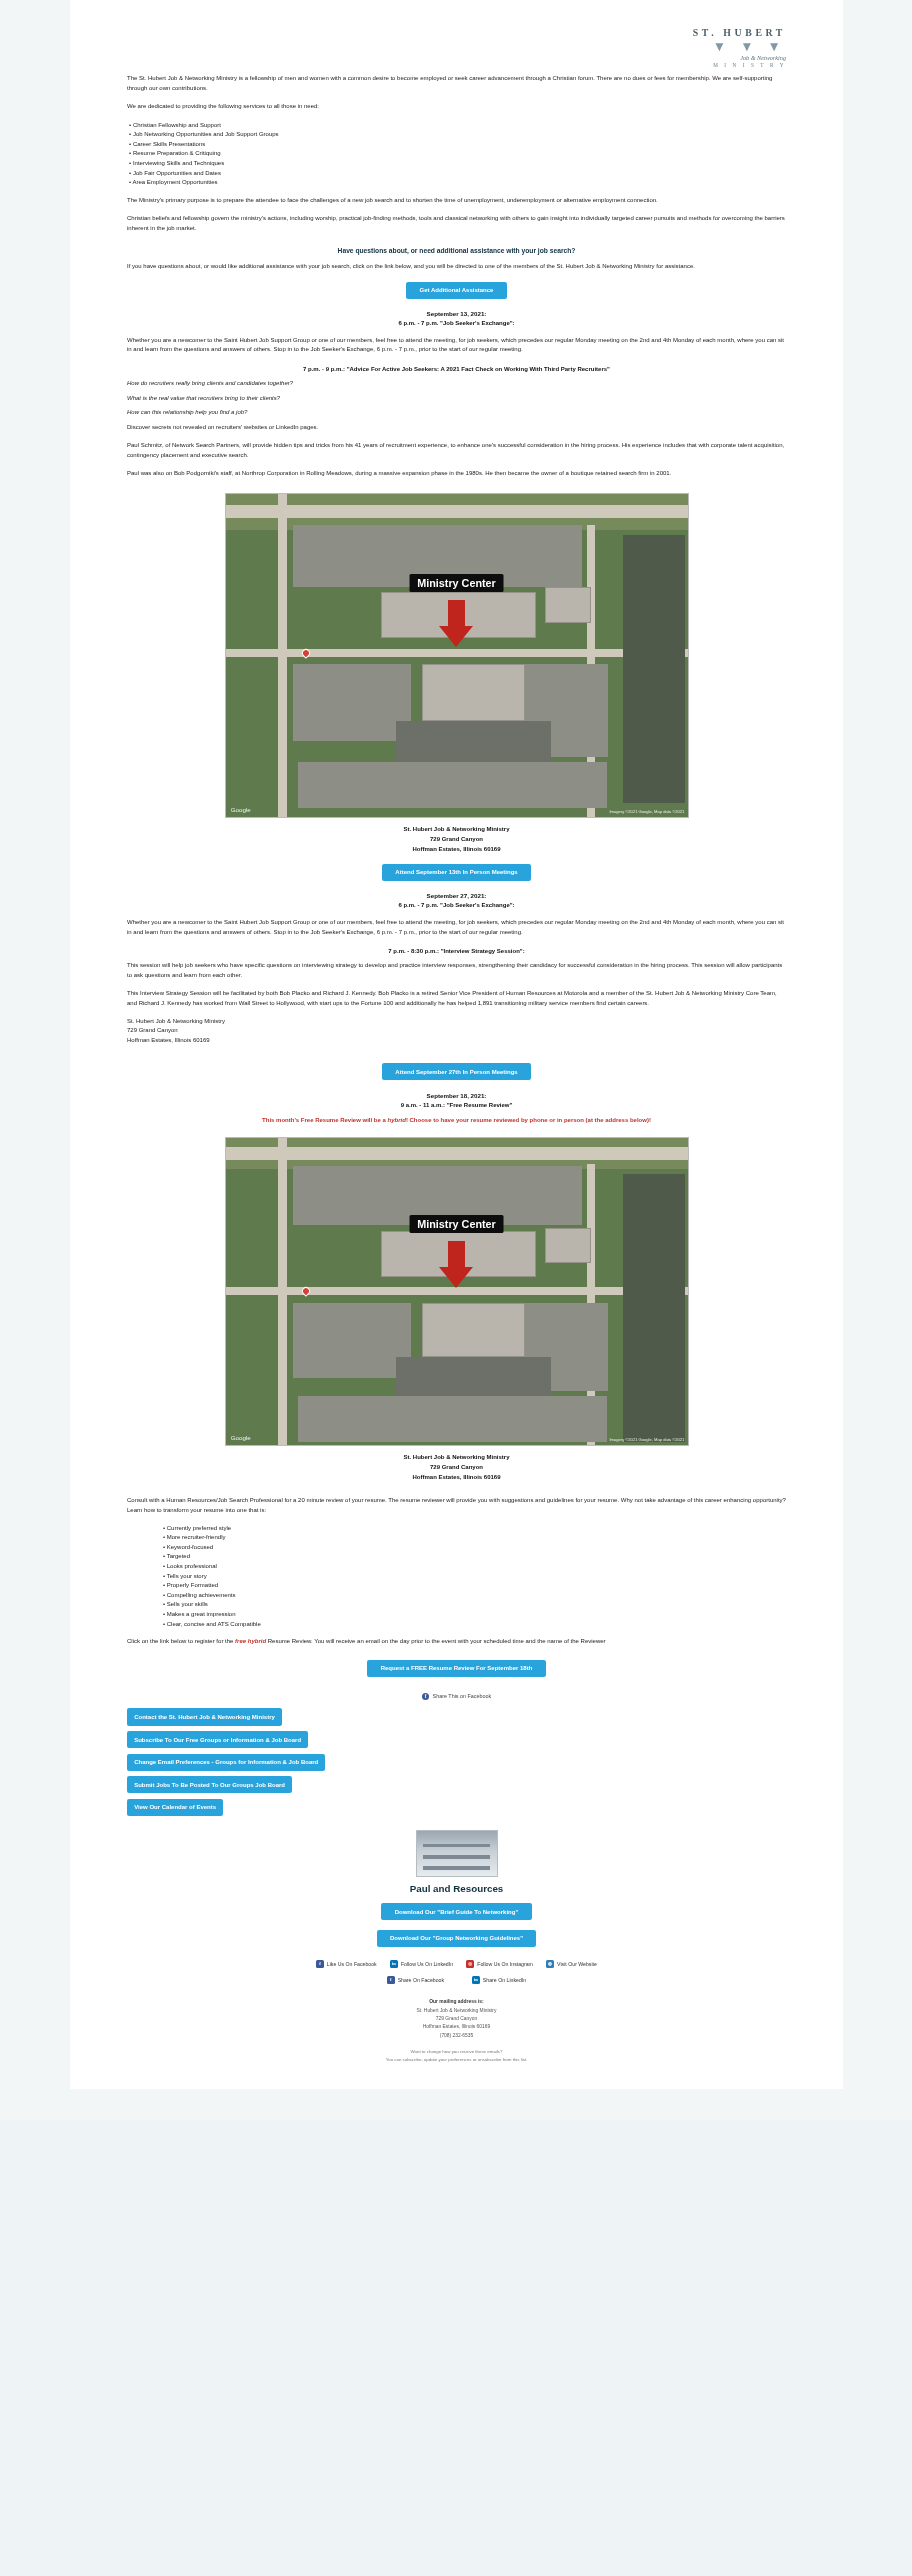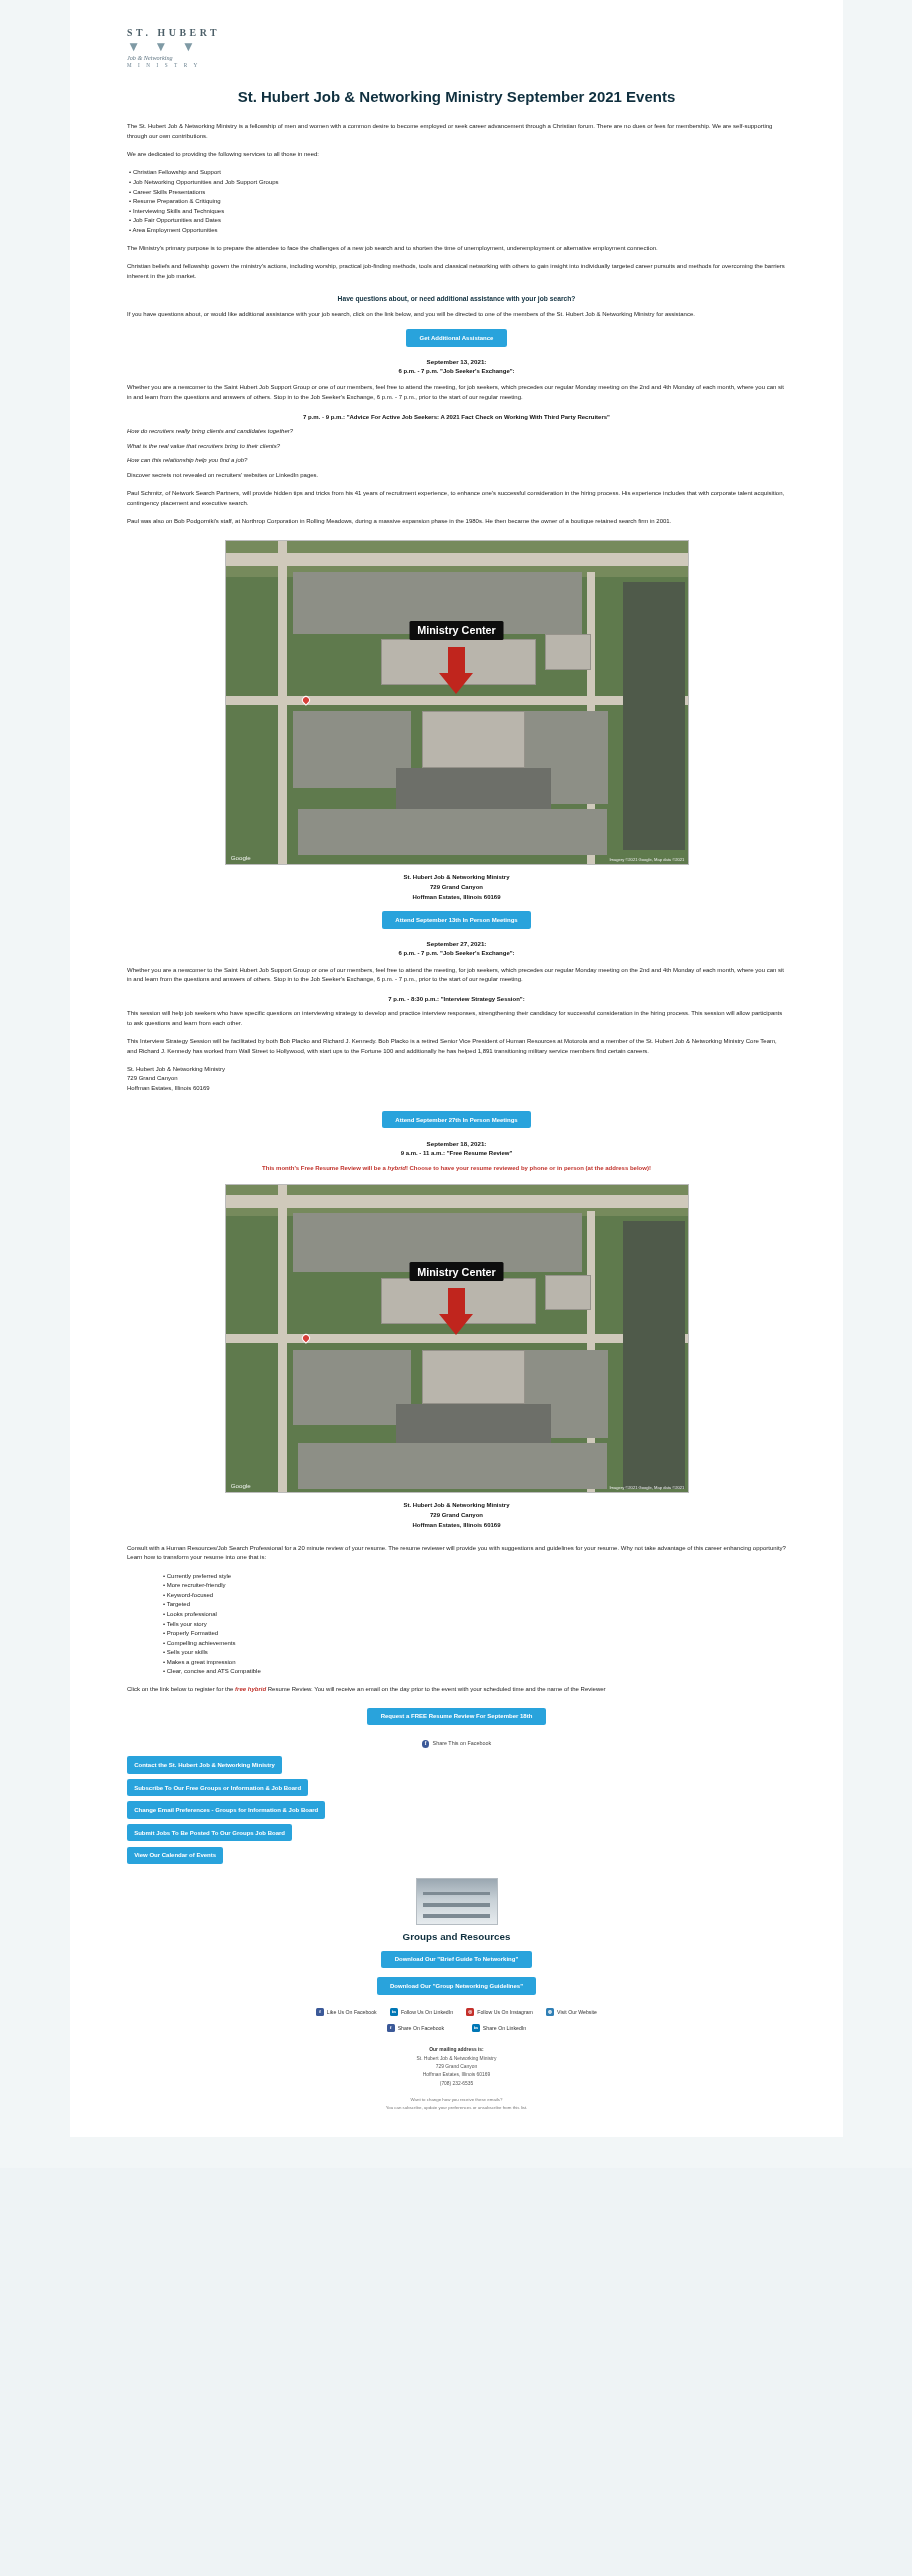--- a/index.html
+++ b/index.html
@@ -18,21 +18,21 @@
     padding: 0 0 31px 0;
   }
   .sheet {
     width: 773px;
     margin: 0 auto;
     background: #ffffff;
     padding: 15.5px 57px 26px 57px;
   }
   
   .logo-wrap {
-    text-align: left;
+    text-align: right;
     padding: 11.3px 0 6.2px 0;
   }
   .logo-title {
     font-size: 9.8px;
     letter-spacing: 3.6px;
     color: #4c5f68;
     font-family: "Liberation Serif", serif;
     font-weight: bold;
   }
   .logo-marks {
@@ -363,21 +363,20 @@
 <div class="page">
   <div class="sheet">
 
     <div class="logo-wrap">
       <div class="logo-title">ST. HUBERT</div>
       <div class="logo-marks">▼ ▼ ▼</div>
       <div class="logo-sub1">Job &amp; Networking</div>
       <div class="logo-sub2">M I N I S T R Y</div>
     </div>
 
-    <h1 class="main-title">St. Hubert Job &amp; Networking Ministry September 2021 Events</h1>
 
     <p class="body">The St. Hubert Job &amp; Networking Ministry is a fellowship of men and women with a common desire to become employed or seek career advancement through a Christian forum. There are no dues or fees for membership. We are self-supporting through our own contributions.</p>
     <p class="body">We are dedicated to providing the following services to all those in need:</p>
     <ul class="bullets">
       <li>Christian Fellowship and Support</li>
       <li>Job Networking Opportunities and Job Support Groups</li>
       <li>Career Skills Presentations</li>
       <li>Resume Preparation &amp; Critiquing</li>
       <li>Interviewing Skills and Techniques</li>
       <li>Job Fair Opportunities and Dates</li>
@@ -525,21 +524,21 @@
       <button class="btn">Change Email Preferences - Groups for Information &amp; Job Board</button>
       <button class="btn">Submit Jobs To Be Posted To Our Groups Job Board</button>
       <button class="btn">View Our Calendar of Events</button>
     </div>
 
     <div class="tools-img">
       <div class="shelf" style="top:12.4px;"></div>
       <div class="shelf" style="top:24px;"></div>
       <div class="shelf" style="top:35px;"></div>
     </div>
-    <div class="tools-title">Groups and Resources</div>
+    <div class="tools-title">Paul and Resources</div>
     <div class="btn-center-wrap">
       <button class="btn-inline">Download Our "Brief Guide To Networking"</button>
     </div>
     <div class="btn-center-wrap">
       <button class="btn-inline">Download Our "Group Networking Guidelines"</button>
     </div>
 
     <div class="social-row">
       <div class="social-item">
         <span class="sq">f</span>

